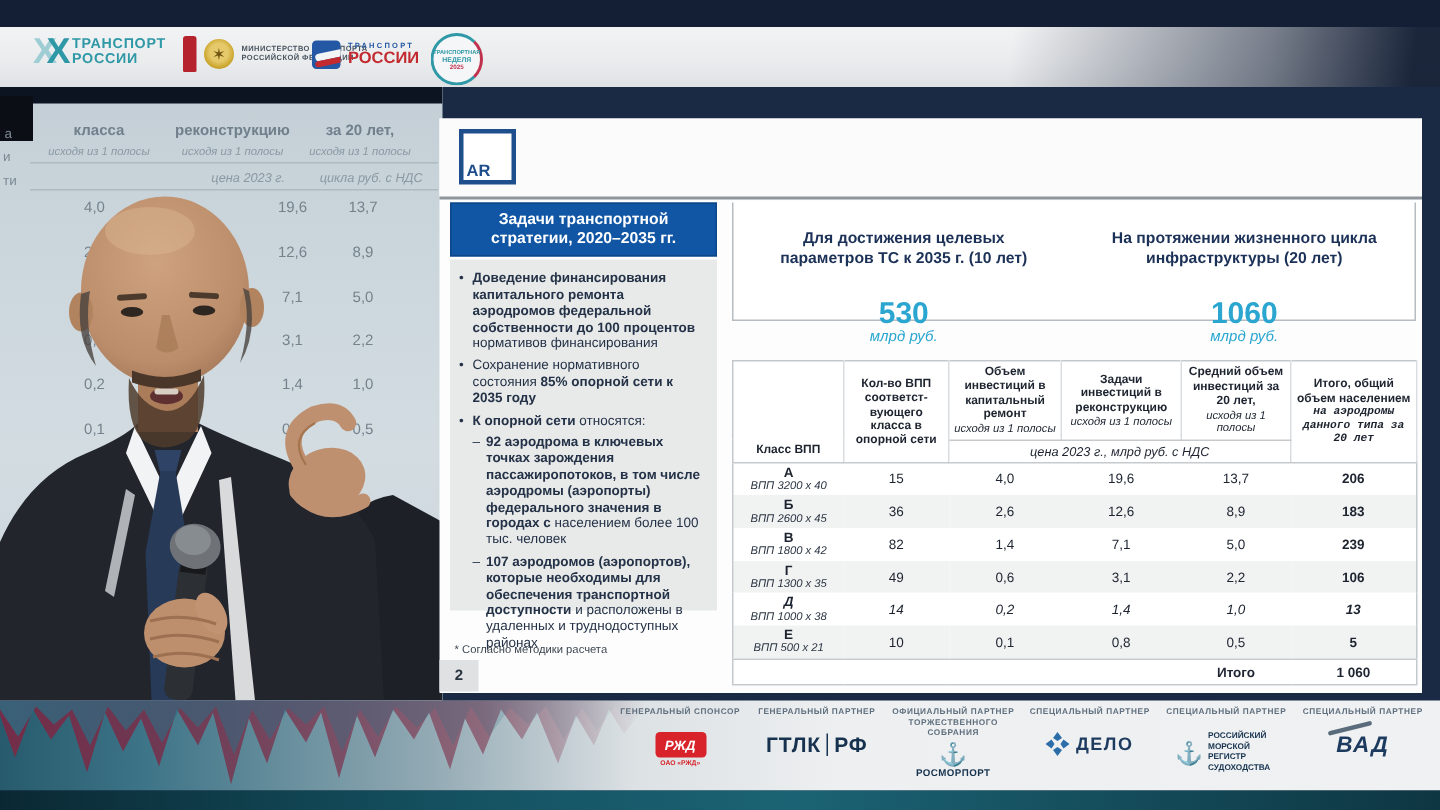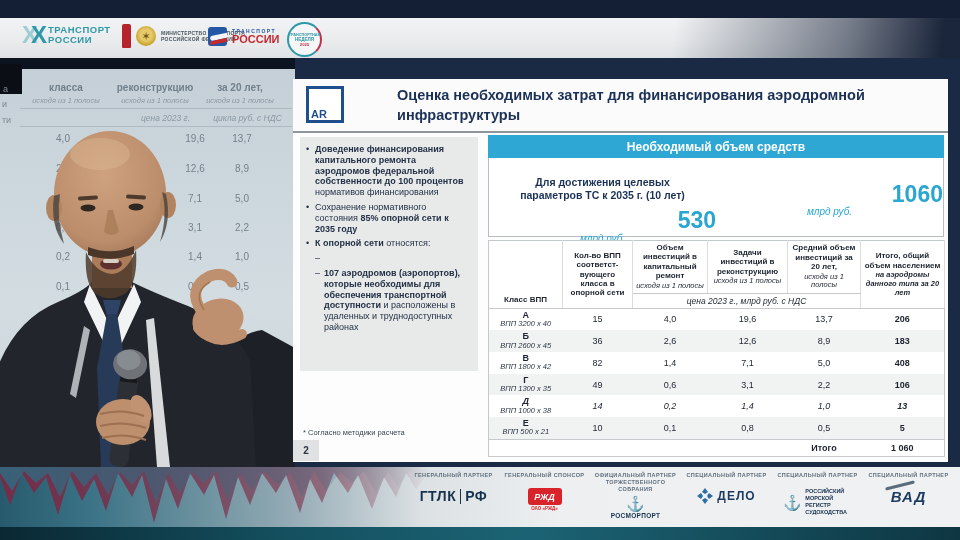--- a/index.html
+++ b/index.html
@@ -68,32 +68,32 @@
   .page-box{position:absolute;left:0px;top:361px;width:26px;height:21px;background:#dfe1e3;
             font-size:10px;font-weight:bold;color:#2a3442;display:flex;align-items:center;justify-content:center;}
   
   .right-region{position:absolute;left:195px;top:56px;width:456px;}
   .funds-head{width:456px;height:23px;background:#2fa7d4;color:#fff;font-size:12px;font-weight:bold;
               display:flex;align-items:center;justify-content:center;box-sizing:border-box;}
   .funds-box{width:456px;height:79px;background:#fff;border:1px solid #b6bcc1;border-top:none;box-sizing:border-box;
              display:flex;}
   .fund{flex:1;text-align:center;padding-top:18px;}
   .fund .cap{font-size:10.5px;font-weight:bold;color:#1c3157;line-height:1.25;width:180px;margin:0 auto;}
-  .fund .val{font-size:23px;font-weight:bold;color:#2aa6d0;line-height:1.1;margin-top:6px;text-align:right;}
+  .fund .val{font-size:20px;font-weight:bold;color:#2aa6d0;line-height:1.1;margin-top:19px;}
   .fund .unit{font-size:10px;font-style:italic;color:#2aa6d0;line-height:1;}
   
   .cost-table{position:absolute;left:0;top:105px;width:456px;border-collapse:collapse;table-layout:fixed;
               border:1px solid #c3c8cc;background:#fff;}
   .cost-table col.c1{width:74px}.cost-table col.c2{width:70px}.cost-table col.c3{width:75px}
   .cost-table col.c4{width:80px}.cost-table col.c5{width:73px}.cost-table col.c6{width:84px}
   .cost-table th{font-size:8px;font-weight:bold;color:#1d2430;line-height:1.18;padding:2px 3px;
                  border-right:1px solid #d9dde0;border-bottom:1px solid #c6cacd;vertical-align:middle;background:#fff;}
   .cost-table th.vb{vertical-align:bottom;padding-bottom:3px;}
   .cost-table th .sub{font-weight:normal;font-style:italic;font-size:7.5px;display:block;margin-top:1px;}
-  .cost-table th.itot .sub{font-weight:bold;}
+  .cost-table th.itot .sub{font-weight:bold;font-family:Liberation Mono, monospace;}
   .cost-table td.units{font-size:8.5px;font-style:italic;text-align:center;color:#1d2430;
                        border-right:1px solid #d9dde0;border-bottom:1px solid #c6cacd;padding:2px 0;}
   .cost-table tbody td{font-size:9px;color:#1d2430;text-align:center;padding:2px 2px;}
   .cost-table tbody tr.alt{background:#f1f2f2;}
   .cost-table tbody tr.it td{font-style:italic;}
   .cost-table td .cls{font-weight:bold;font-size:9px;line-height:1.05;}
   .cost-table td .siz{font-style:italic;font-size:7.5px;line-height:1.1;color:#2a3442;}
   .cost-table td.tot{font-weight:bold;}
   .cost-table tr.totrow td{border-top:1px solid #c6cacd;border-bottom:1px solid #c6cacd;
                            font-weight:bold;padding:3px 2px;}
@@ -267,59 +267,60 @@
         <path d="M-14,-10 Q-26,-28 -8,-38" stroke="#a5754f" stroke-width="1.5" fill="none"></path>
       </g>
     </svg>
   </div>
 
   <div class="slide">
     <div class="slide-header">
       <div class="ar-box">
           <span>AR</span>
         </div>
-      <div class="slide-title">Оценка необходимых затрат для финансирования аэродромной инфраструктуры</div>
     </div>
     <div class="header-rule"></div>
 
     <div class="left-panel">
+      <div class="panel-head">Задачи транспортной стратегии, 2020–2035 гг.</div>
       <div class="panel-body">
           <div class="bullet">
             <span class="mark">•</span>
             <span class="btext"><span class="bd">Доведение финансирования капитального ремонта аэродромов федеральной собственности до 100 процентов</span><span> нормативов финансирования</span></span>
           </div>
           <div class="bullet">
             <span class="mark">•</span>
             <span class="btext"><span>Сохранение нормативного состояния </span><span class="bd">85% опорной сети к 2035 году</span></span>
           </div>
           <div class="bullet">
             <span class="mark">•</span>
             <span class="btext"><span class="bd">К опорной сети</span><span> относятся:</span></span>
           </div>
           <div class="bullet dash">
             <span class="mark">–</span>
+            <span class="btext"><span class="bd">92 аэродрома в ключевых точках зарождения пассажиропотоков, в том числе аэродромы (аэропорты) федерального значения в городах с</span><span> населением более 100 тыс. человек</span></span>
           </div>
           <div class="bullet dash">
             <span class="mark">–</span>
             <span class="btext"><span class="bd">107 аэродромов (аэропортов), которые необходимы для обеспечения транспортной доступности</span><span> и расположены в удаленных и труднодоступных районах</span></span>
           </div>
         </div>
     </div>
     <div class="footnote">* Согласно методики расчета</div>
     <div class="page-box">2</div>
 
     <div class="right-region">
-      <div class="funds-head">Необходимый объем средств</div>
       <div class="funds-box">
         <div class="fund">
           <div class="cap">Для достижения целевых параметров ТС к 2035 г. (10 лет)</div>
           <div class="val">530</div>
           <div class="unit">млрд руб.</div>
         </div>
         <div class="fund">
+          <div class="cap" style="width:186px">На протяжении жизненного цикла инфраструктуры (20 лет)</div>
           <div class="val">1060</div>
           <div class="unit">млрд руб.</div>
         </div>
       </div>
 
       <table class="cost-table">
         <colgroup>
             <col class="c1">
             <col class="c2">
             <col class="c3">
@@ -365,21 +366,21 @@
             </tr>
             <tr>
               <td>
                 <div class="cls">В</div>
                 <div class="siz">ВПП 1800 х 42</div>
               </td>
               <td>82</td>
               <td>1,4</td>
               <td>7,1</td>
               <td>5,0</td>
-              <td class="tot">408</td>
+              <td class="tot">239</td>
             </tr>
             <tr class="alt">
               <td>
                 <div class="cls">Г</div>
                 <div class="siz">ВПП 1300 х 35</div>
               </td>
               <td>49</td>
               <td>0,6</td>
               <td>3,1</td>
               <td>2,2</td>
@@ -432,37 +433,37 @@
           <stop offset="0" stop-color="#2a6e84" stop-opacity="0.8"></stop>
           <stop offset="1" stop-color="#2a6e84" stop-opacity="0"></stop>
         </linearGradient>
       </defs>
       <path fill="url(#wfade)" d="M0,0 H430 V4 L416,22 L406,6 L396,30 L384,10 L372,42 L358,8 L348,26 L334,6 L322,36 L310,12 L300,46 L286,8 L276,26 L262,6 L250,38 L238,10 L226,52 L214,8 L204,28 L190,6 L178,42 L166,12 L154,56 L142,8 L132,30 L118,6 L106,44 L94,12 L82,34 L70,8 L58,48 L46,10 L34,26 L22,6 L10,38 L0,10 Z"></path>
       <path fill="url(#wfade2)" d="M0,0 H430 V3 L420,14 L410,4 L398,20 L388,5 L376,26 L364,4 L352,16 L340,5 L326,24 L314,4 L302,30 L290,5 L278,18 L264,4 L252,24 L240,6 L228,34 L216,4 L204,16 L192,5 L180,26 L168,6 L156,36 L144,4 L132,18 L120,5 L108,28 L96,6 L84,20 L72,4 L60,30 L48,6 L36,16 L24,4 L12,24 L0,6 Z"></path>
     </svg>
 
     <div class="partners">
       <div class="partner">
+        <div class="p-label">ГЕНЕРАЛЬНЫЙ СПОНСОР</div>
+        <div class="p-logo" style="flex-direction:column;gap:0">
+          <div class="rzd-box">
+              <span>РЖД</span>
+            </div>
+          <div class="rzd-sub">ОАО «РЖД»</div>
+        </div>
+      </div>
+      <div class="partner">
         <div class="p-label">ГЕНЕРАЛЬНЫЙ ПАРТНЕР</div>
         <div class="p-logo">
             <div class="gtlk">
           <span>ГТЛК</span>
               <span class="bar"></span>
               <span>РФ</span>
         </div>
           </div>
-      </div>
-      <div class="partner">
-        <div class="p-label">ГЕНЕРАЛЬНЫЙ СПОНСОР</div>
-        <div class="p-logo" style="flex-direction:column;gap:0">
-          <div class="rzd-box">
-              <span>РЖД</span>
-            </div>
-          <div class="rzd-sub">ОАО «РЖД»</div>
-        </div>
       </div>
       <div class="partner">
         <div class="p-label">ОФИЦИАЛЬНЫЙ ПАРТНЕР ТОРЖЕСТВЕННОГО СОБРАНИЯ</div>
         <div class="p-logo">
             <div class="rosmor">
           <span class="anchor">⚓</span>
           <span class="nm">РОСМОРПОРТ</span>
         </div>
           </div>
       </div>

